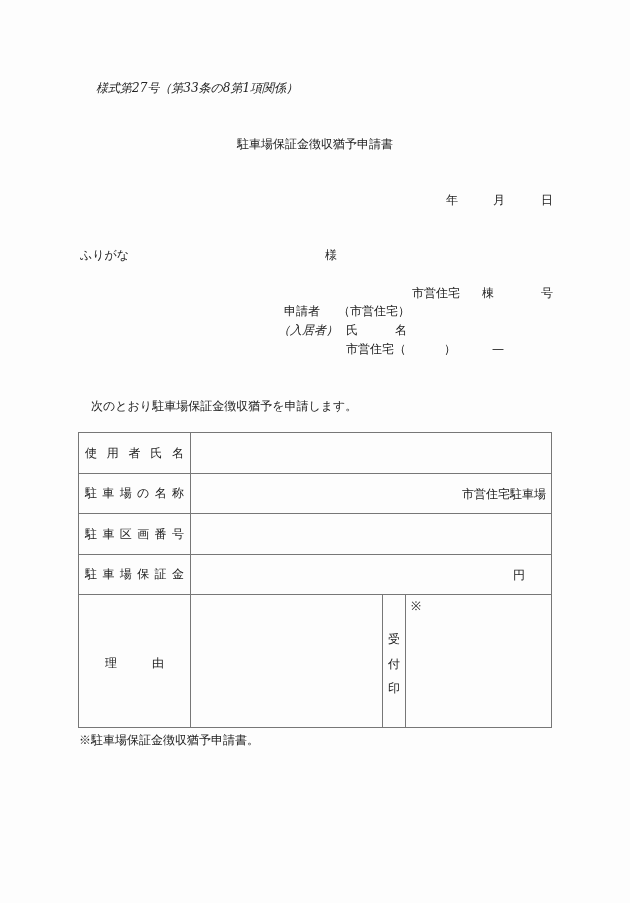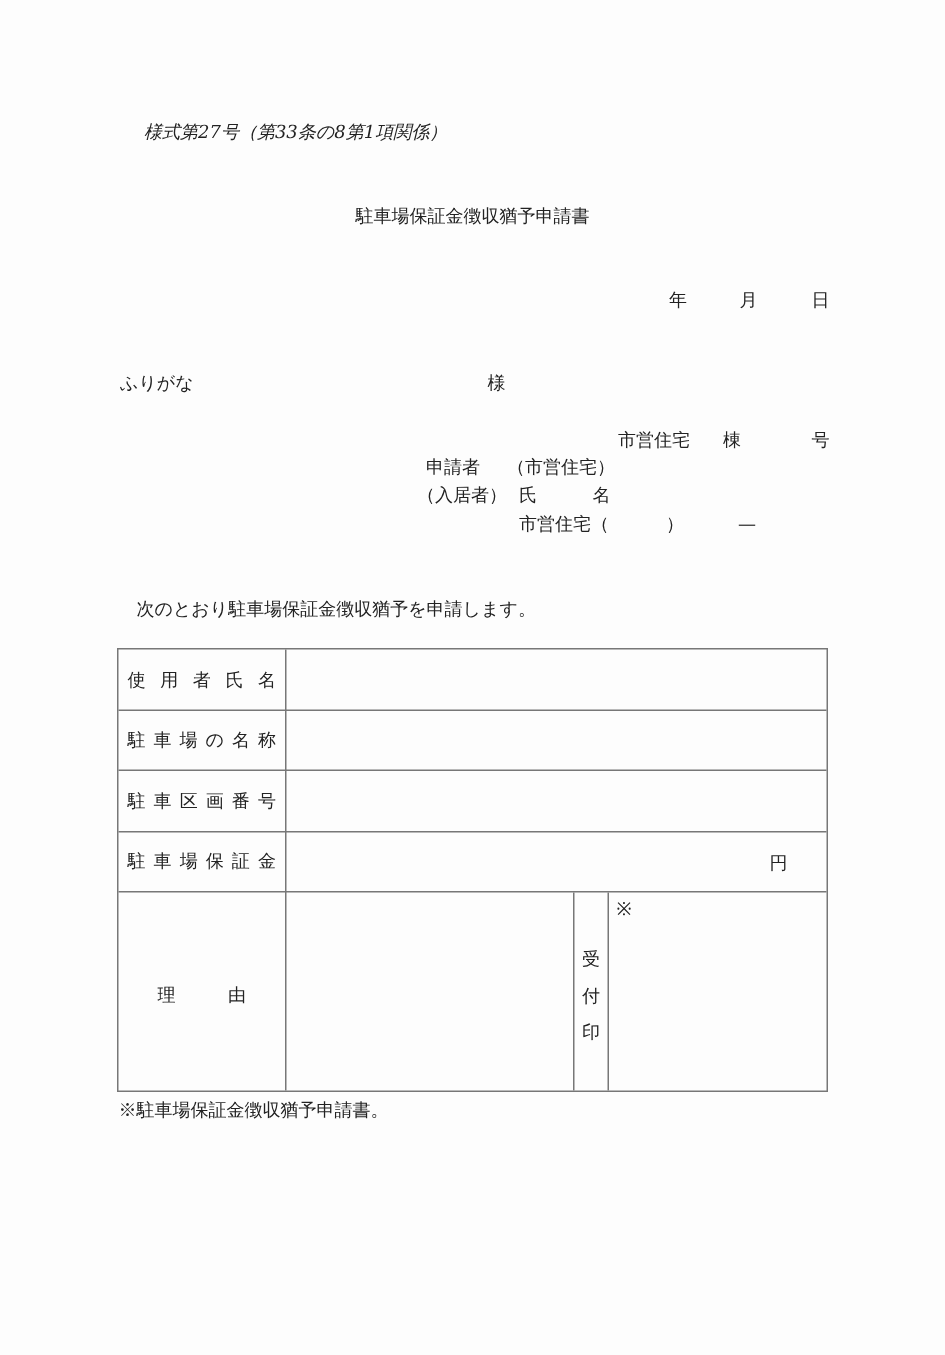--- a/index.html
+++ b/index.html
@@ -27,21 +27,21 @@
 <div class="abs" style="left:80px;top:248px;">ふりがな</div>
 <div class="abs" style="left:325px;top:248px;">様</div>
 
 <div class="abs" style="left:388px;top:286px;margin-left:24px;">市営住宅</div>
 <div class="abs" style="left:482px;top:286px;">棟</div>
 <div class="abs" style="left:541px;top:286px;">号</div>
 
 <div class="abs" style="left:284px;top:304px;text-align:right;">申請者</div>
 <div class="abs" style="left:338px;top:304px;">（市営住宅）</div>
 
-<div class="abs" style="left:278px;top:323px;">（入居者）</div>
+<div class="abs" style="left:278px;top:323px;font-style:italic;">（入居者）</div>
 <div class="abs" style="left:346px;top:323px;">氏</div>
 <div class="abs" style="left:395px;top:323px;">名</div>
 
 <div class="abs" style="left:346px;top:342px;">市営住宅（</div>
 <div class="abs" style="left:444px;top:342px;">）</div>
 <div class="abs" style="left:492px;top:342px;">—</div>
 
 <div class="abs" style="left:91px;top:399px;font-family:Liberation Serif, serif;">次のとおり駐車場保証金徴収猶予を申請します。</div>
 
 <div class="tbl">
@@ -57,20 +57,23 @@
     <div style="position:absolute;left:112px;top:0;width:360px;height:40px;"></div>
   </div>
   <div class="row" style="top:41px;height:40px;">
     <div class="label" style="height:39px;">
       <span>駐</span>
         <span>車</span>
         <span>場</span>
         <span>の</span>
         <span>名</span>
         <span>称</span>
+    </div>
+    <div style="position:absolute;left:112px;top:0;width:360px;height:39px;">
+      <span class="abs" style="right:5px;top:13px;">市営住宅駐車場</span>
     </div>
   </div>
   <div class="row" style="top:81px;height:41px;">
     <div class="label" style="height:40px;">
       <span>駐</span>
         <span>車</span>
         <span>区</span>
         <span>画</span>
         <span>番</span>
         <span>号</span>

